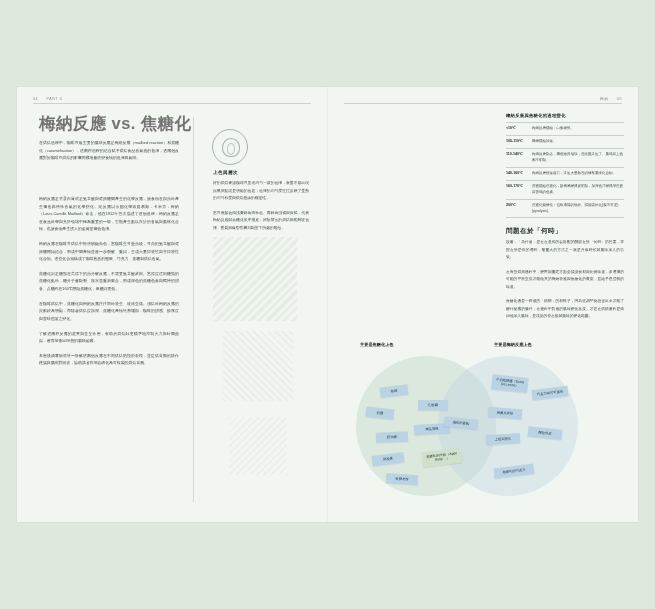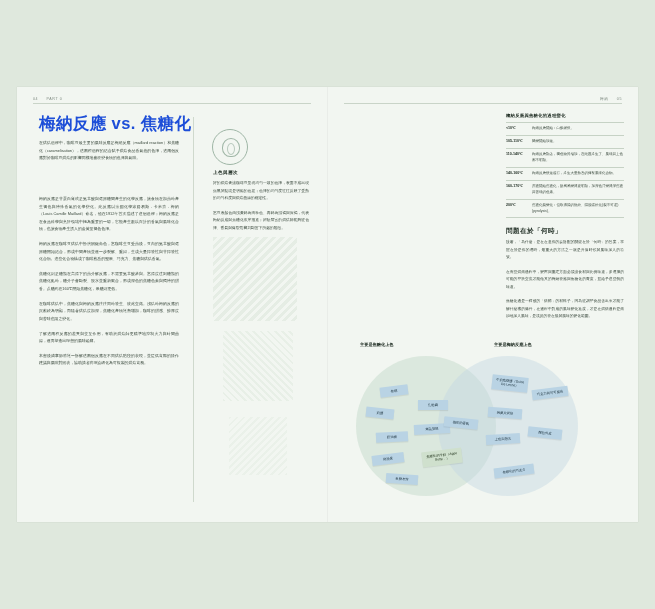--- a/index.html
+++ b/index.html
@@ -32,21 +32,21 @@
   .runhead.l{left:16px;}
   .runhead.r{right:16px;text-align:right;}
 
   .rule-top{
     position:absolute;height:1px;background:#c9d4c8;
   }
 
   
   .title{
     position:absolute;left:22px;top:26px;
-    font-size:16.5px;font-weight:bold;color:#1d4ed8;
+    font-size:16.5px;font-weight:bold;color:#737373;
     letter-spacing:.4px;
   }
   .lead{
     position:absolute;left:22px;top:52px;width:140px;
     font-size:3.9px;line-height:1.95;color:#39483c;text-align:justify;
   }
   .body-col{
     position:absolute;left:22px;width:140px;
     font-size:3.9px;line-height:1.95;color:#39483c;text-align:justify;
   }

